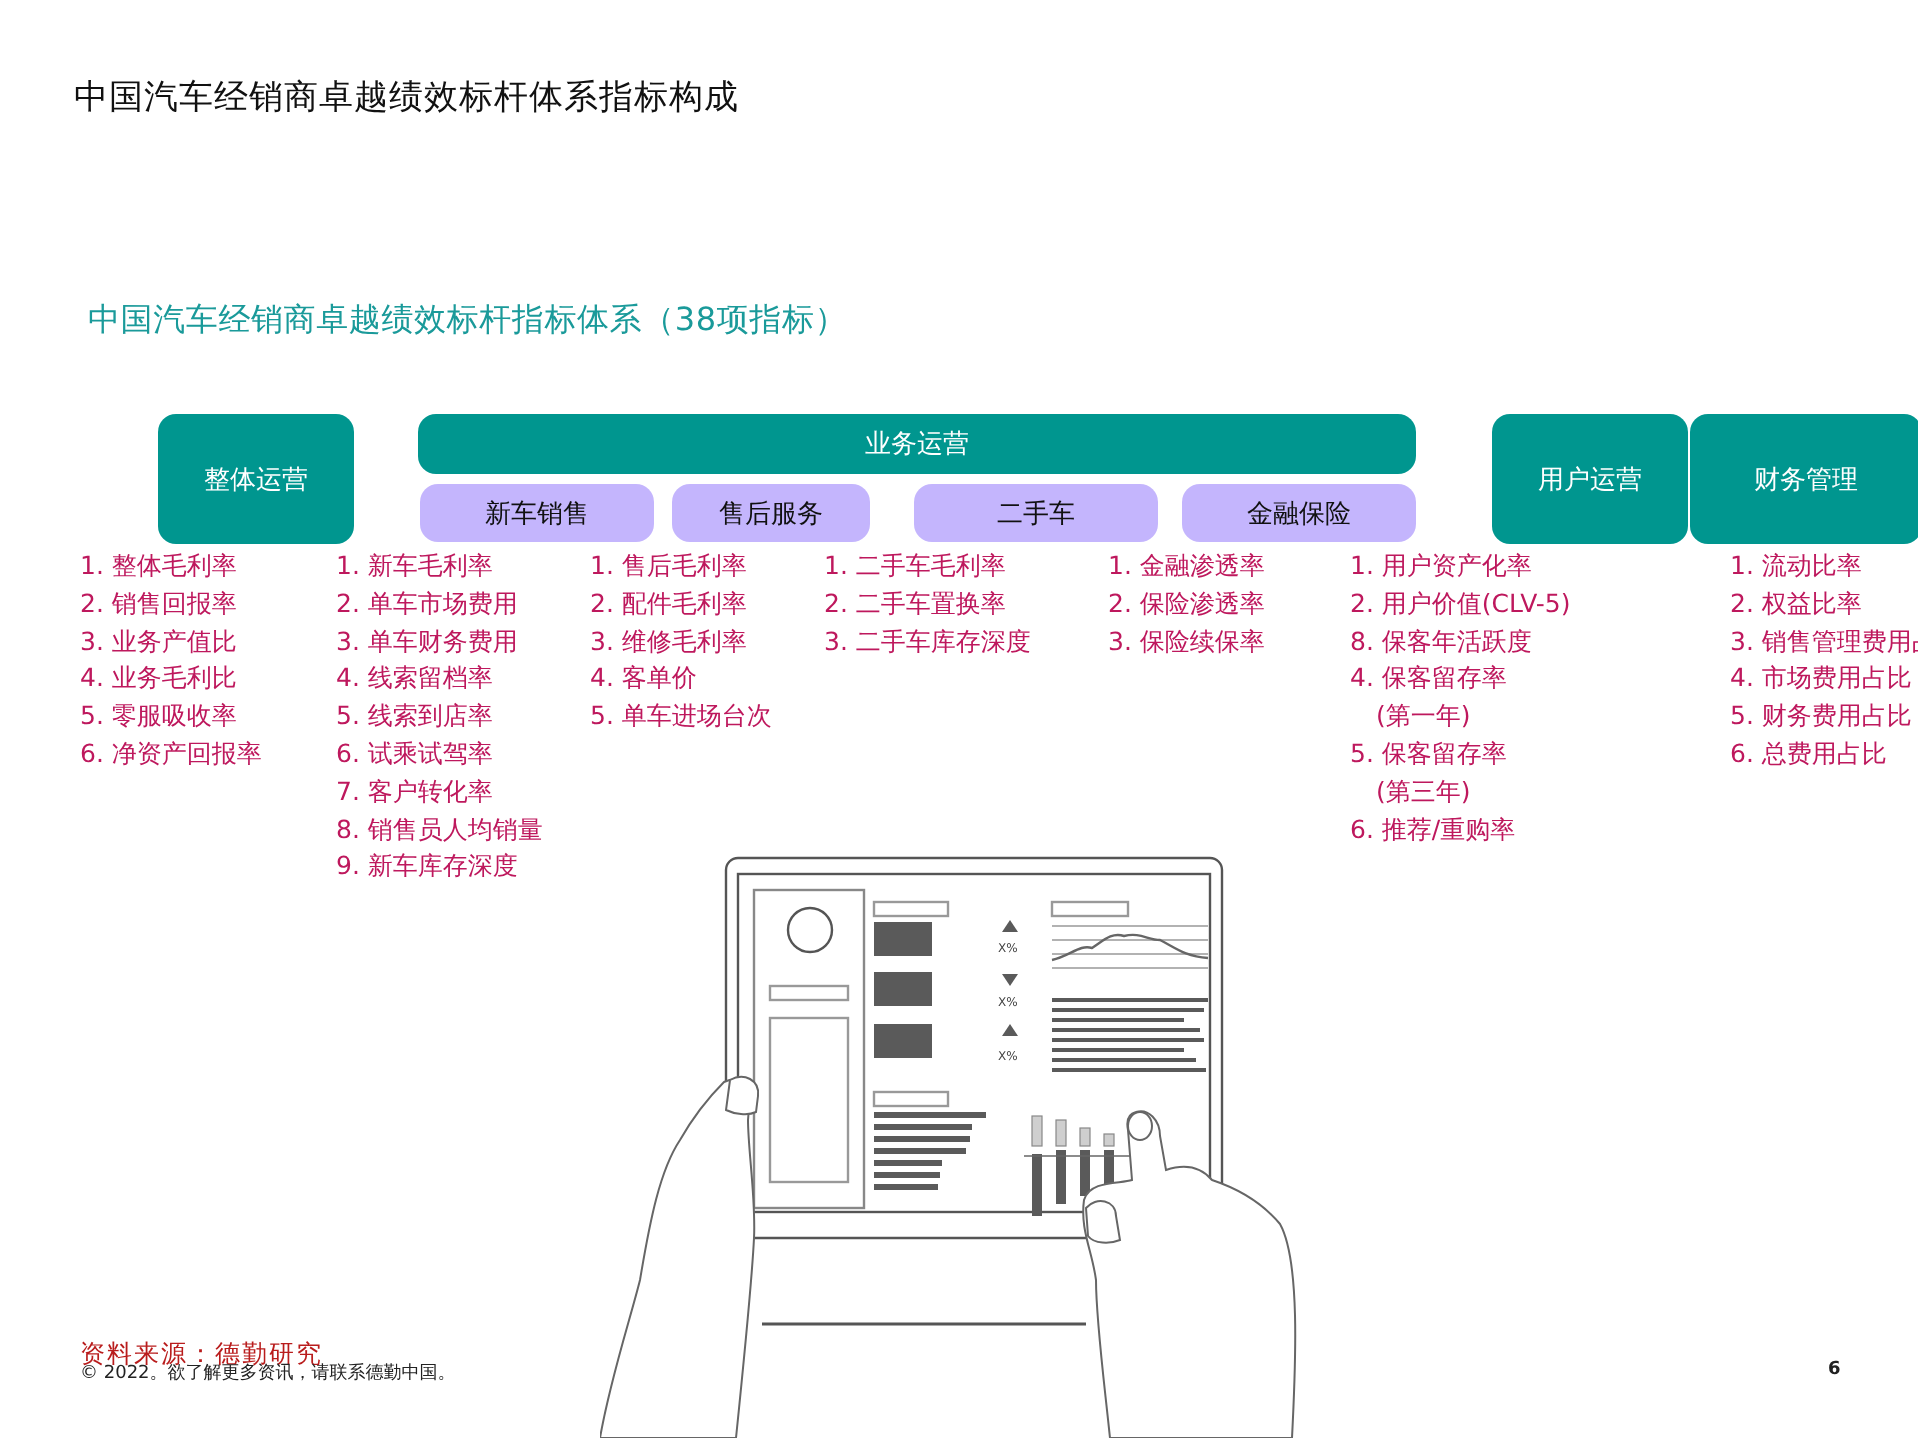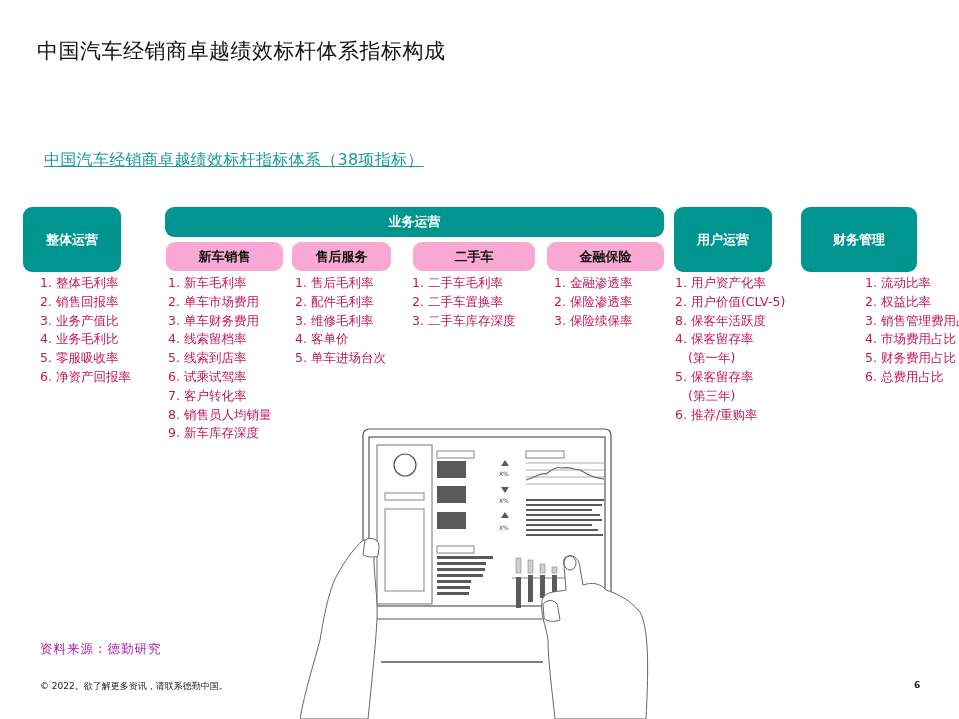--- a/index.html
+++ b/index.html
@@ -1,42 +1,42 @@
 <!DOCTYPE html>
 <html><head>
 <meta charset="utf-8">
 <style>
   * { box-sizing: border-box; margin: 0; padding: 0; }
   html, body { width: 959px; height: 719px; background: #ffffff; overflow: hidden; }
   body { position: relative; font-family: "DejaVu Sans", "Liberation Sans", sans-serif; color: #1a1a1a; }
-  .page-title { position: absolute; left: 37px; top: 37px; font-size: 21px; font-weight: 500; color: #111; letter-spacing: 0.5px; }
-  .subtitle { position: absolute; left: 44px; top: 150px; font-size: 16px; color: #1a9a9a; letter-spacing: 0.3px; text-decoration: underline; }
-  .box { position: absolute; border-radius: 9px; display: flex; align-items: center; justify-content: center; font-weight: bold; font-size: 13px; }
+  .page-title { position: absolute; left: 37px; top: 37px; font-size: 17px; font-weight: 500; color: #111; letter-spacing: 0.5px; }
+  .subtitle { position: absolute; left: 44px; top: 150px; font-size: 16px; color: #1a9a9a; letter-spacing: 0.3px; }
+  .box { position: absolute; border-radius: 9px; display: flex; align-items: center; justify-content: center; font-weight: normal; font-size: 13px; margin-left: 44px; }
   .dark { background: #00968f; color: #ffffff; }
-  .light { background: #f9a8d4; color: #111111; }
+  .light { background: #c4b5fd; color: #111111; }
   .list { position: absolute; font-size: 12.5px; line-height: 18.8px; color: #be185d; list-style: none; }
   .list li { white-space: nowrap; }
-  .source { position: absolute; left: 40px; top: 641px; font-size: 12.5px; color: #a21caf; letter-spacing: 1px; }
+  .source { position: absolute; left: 40px; top: 669px; font-size: 12.5px; color: #b91c1c; letter-spacing: 1px; }
   .copyright { position: absolute; left: 40px; top: 680px; font-size: 9px; color: #222; }
   .page-num { position: absolute; left: 914px; top: 680px; font-size: 9px; font-weight: bold; color: #222; }
   .illustration { position: absolute; left: 300px; top: 420px; width: 360px; height: 299px; }
 </style>
 </head>
 <body>
 
 <div class="page-title">中国汽车经销商卓越绩效标杆体系指标构成</div>
 <div class="subtitle">中国汽车经销商卓越绩效标杆指标体系（38项指标）</div>
 
-<div class="box dark" style="left:23px; top:207px; width:98px; height:65px;">整体运营</div>
+<div class="box dark" style="left:35px; top:207px; width:98px; height:65px;">整体运营</div>
 <div class="box dark" style="left:165px; top:207px; width:499px; height:30px;">业务运营</div>
 <div class="box light" style="left:166px; top:242px; width:117px; height:29px;">新车销售</div>
 <div class="box light" style="left:292px; top:242px; width:99px; height:29px;">售后服务</div>
 <div class="box light" style="left:413px; top:242px; width:122px; height:29px;text-align:center;">二手车</div>
 <div class="box light" style="left:547px; top:242px; width:117px; height:29px;">金融保险</div>
-<div class="box dark" style="left:674px; top:207px; width:98px; height:65px;">用户运营</div>
+<div class="box dark" style="left:702px; top:207px; width:98px; height:65px;">用户运营</div>
 <div class="box dark" style="left:801px; top:207px; width:116px; height:65px;">财务管理</div>
 
 <ul class="list" style="left:40px; top:274px;">
   <li>1. 整体毛利率</li>
   <li>2. 销售回报率</li>
   <li>3. 业务产值比</li>
   <li>4. 业务毛利比</li>
   <li>5. 零服吸收率</li>
   <li>6. 净资产回报率</li>
 </ul>

